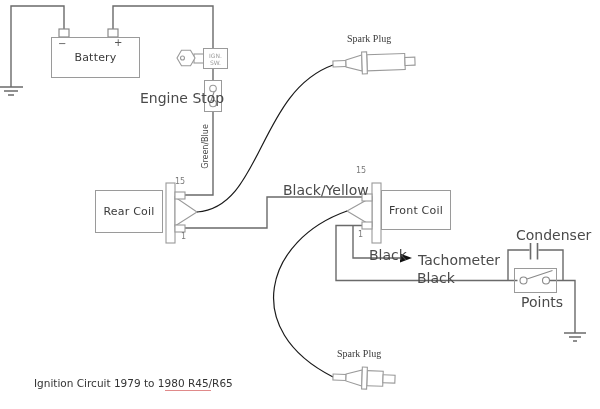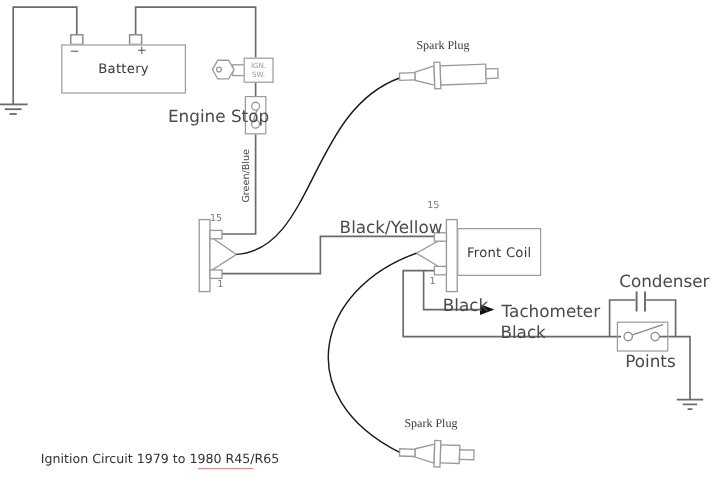--- a/index.html
+++ b/index.html
@@ -115,38 +115,41 @@
       <line x1="537.5" y1="243" x2="537.5" y2="259.5"></line>
     </g>
 
     <g fill="#fff" stroke="#8a8a8a" stroke-width="1.1">
       <line x1="527" y1="279" x2="552.5" y2="270.5"></line>
       <circle cx="523.5" cy="280.5" r="3.5"></circle>
       <circle cx="546" cy="280.5" r="3.5"></circle>
     </g>
   </svg>
 
-  <div class="box" style="left:51px;top:37px;width:104px;height:41px;">
+  <div class="box" style="left:51px;top:37px;width:89px;height:41px;">
     <span class="comp-label">Battery</span>
   </div>
   <div class="abs" style="left:58px;top:38px;font-size:10px;color:#555;">−</div>
   <div class="abs" style="left:114px;top:37px;font-size:10px;color:#555;">+</div>
 
   <div class="box" style="left:203px;top:48px;width:25px;height:21px;">
     <div class="tiny-label">
       <div>IGN.</div>
       <div>SW.</div>
     </div>
   </div>
 
   <div class="box" style="left:204px;top:80px;width:18px;height:32px;background:transparent;"></div>
   <div class="abs small-label right-align" style="left:140px;top:90px;width:60px;">Engine Stop</div>
 
   <div class="vlabel">Green/Blue</div>
 
+  <div class="box" style="left:95px;top:190px;width:68px;height:43px;">
+    <span class="comp-label">Rear Coil</span>
+  </div>
   <div class="abs term-num" style="left:175px;top:177px;">15</div>
   <div class="abs term-num" style="left:181px;top:232px;">1</div>
 
   <div class="box" style="left:381px;top:190px;width:70px;height:40px;">
     <span class="comp-label">Front Coil</span>
   </div>
   <div class="abs term-num" style="left:356px;top:166px;">15</div>
   <div class="abs term-num" style="left:358px;top:230px;">1</div>
 
   <div class="abs small-label" style="left:283px;top:182px;">Black/Yellow</div>

